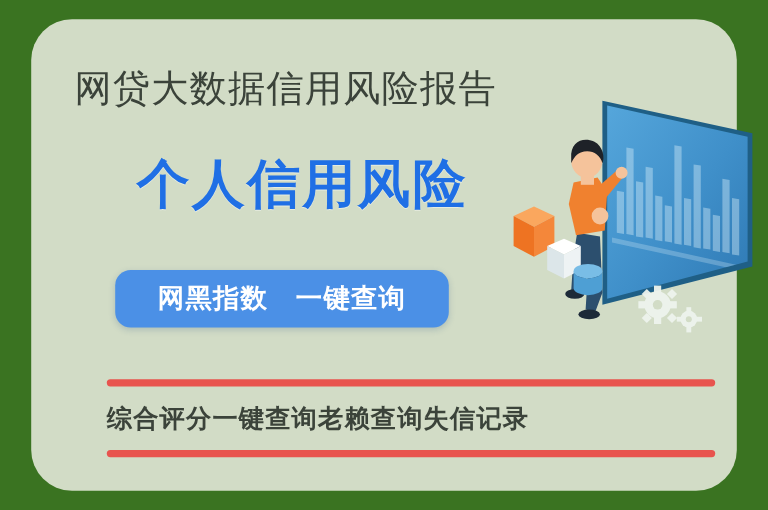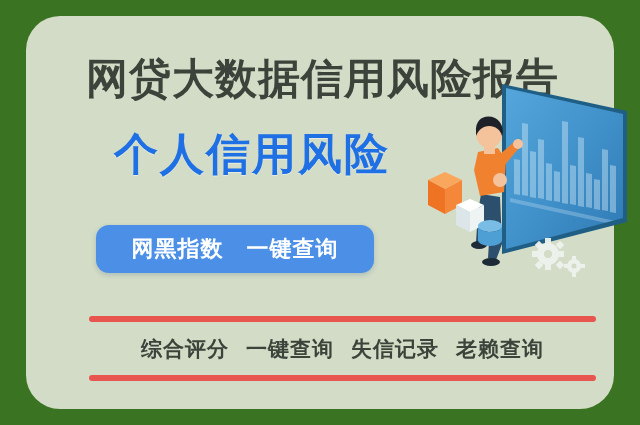--- a/index.html
+++ b/index.html
@@ -23,24 +23,24 @@
     top: 16px;
     width: 588px;
     height: 393px;
     background: #d2dcc6;
     border-radius: 34px;
   }
 
   
   .title-main {
     position: absolute;
-    left: 60px;
+    left: 36px;
     top: 42px;
-    font-size: 42px;
-    font-weight: bold;
+    font-size: 31px;
+    font-weight: normal;
     letter-spacing: 1px;
     color: #3b433a;
     white-space: nowrap;
     line-height: 1;
   }
   .title-sub {
     position: absolute;
     left: 68px;
     top: 116px;
     font-size: 44px;
@@ -88,22 +88,21 @@
   #rule-top  { top: 300px; }
   #rule-bot  { top: 359px; }
   #features {
     position: absolute;
     left: 63px;
     top: 313px;
     width: 507px;
     height: 40px;
     display: flex;
     align-items: center;
-    justify-content: center;
-    gap: 17px;
+    justify-content: flex-start;
   }
   #features .feat {
     font-size: 21px;
     font-weight: bold;
     letter-spacing: 1px;
     color: #3b433a;
     white-space: nowrap;
   }
 
   
@@ -128,22 +127,22 @@
 
     <div id="cta">
       <span class="cta-text">网黑指数　一键查询</span>
     </div>
 
     <div class="rule" id="rule-top"></div>
 
     <div id="features">
       <span class="feat">综合评分</span>
       <span class="feat">一键查询</span>
+      <span class="feat">老赖查询</span>
       <span class="feat">失信记录</span>
-      <span class="feat">老赖查询</span>
     </div>
 
     <div class="rule" id="rule-bot"></div>
 
     <div id="illustration">
       <svg width="222" height="215" viewBox="0 0 222 215" xmlns="http://www.w3.org/2000/svg">
         <defs>
           <linearGradient id="screenGrad" x1="0" y1="0" x2="1" y2="1">
             <stop offset="0%" stop-color="#55a6db"></stop>
             <stop offset="55%" stop-color="#3f8fc9"></stop>

